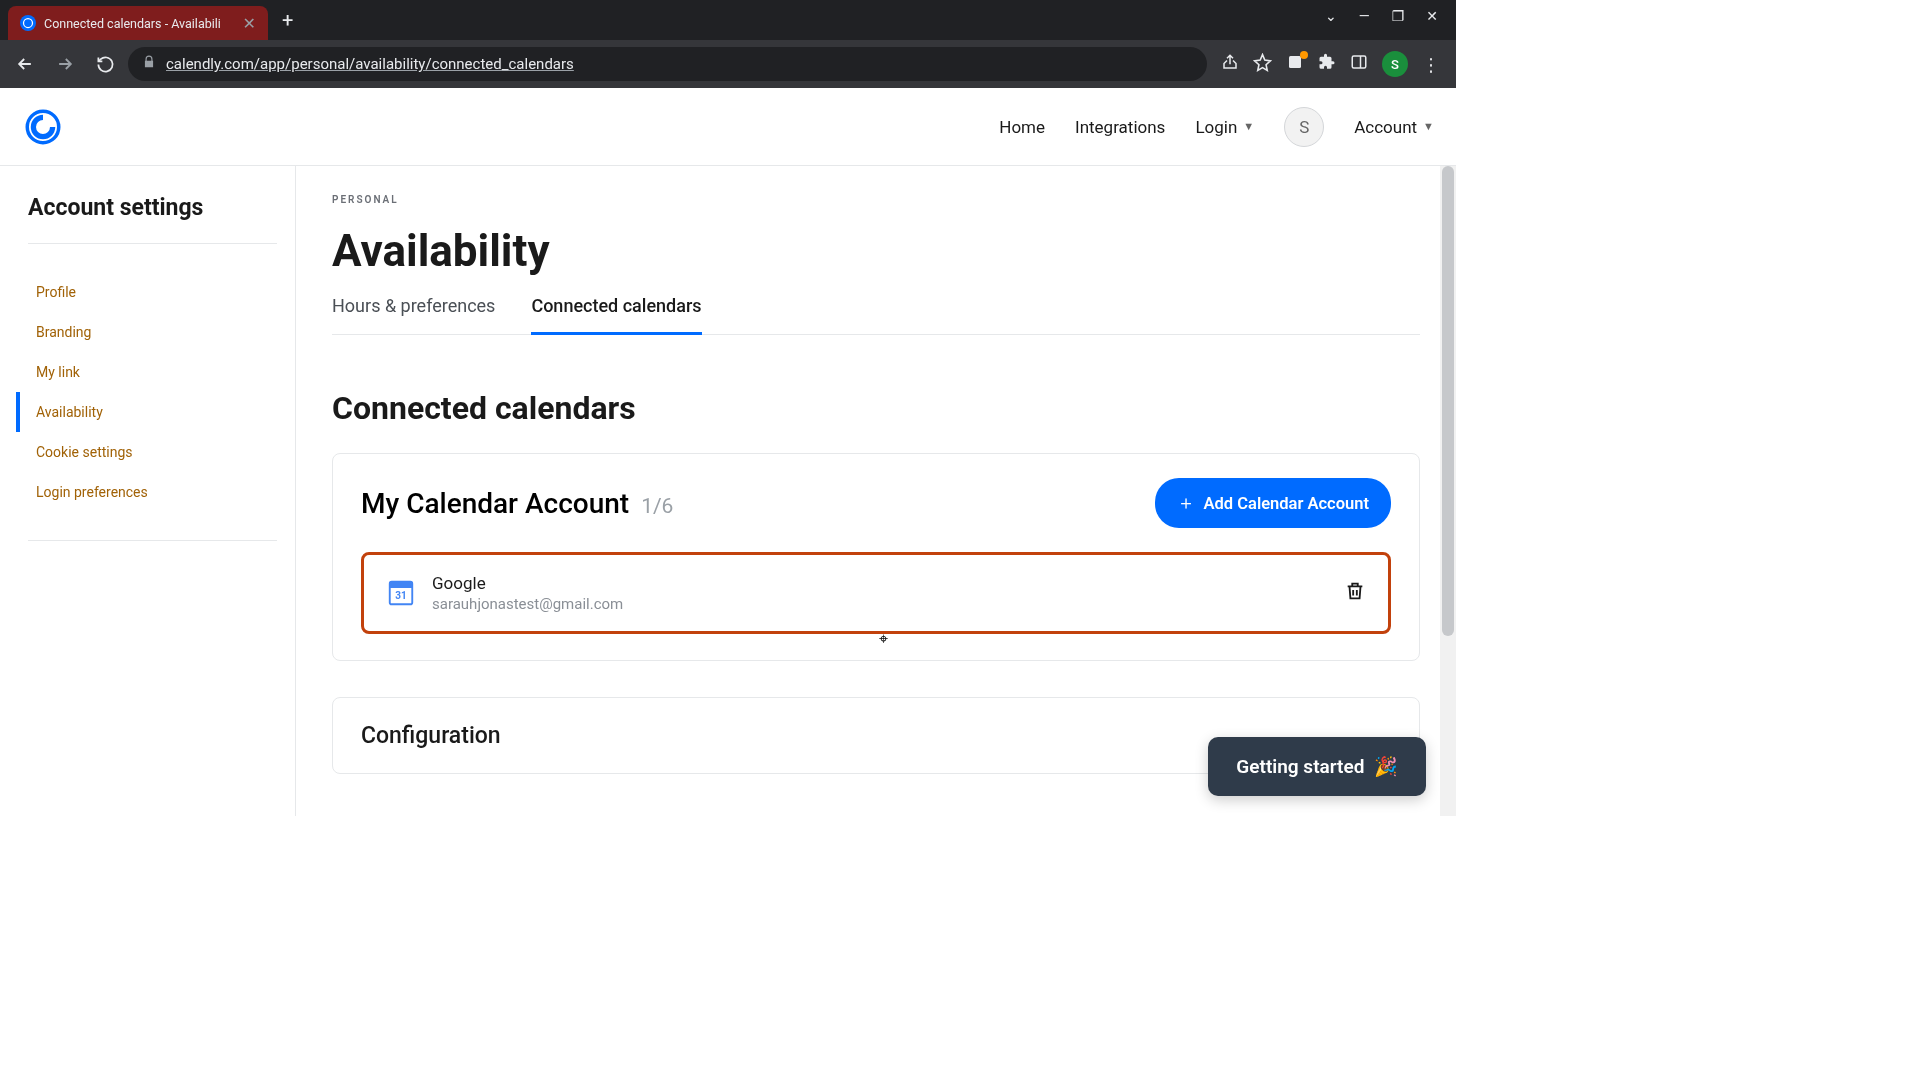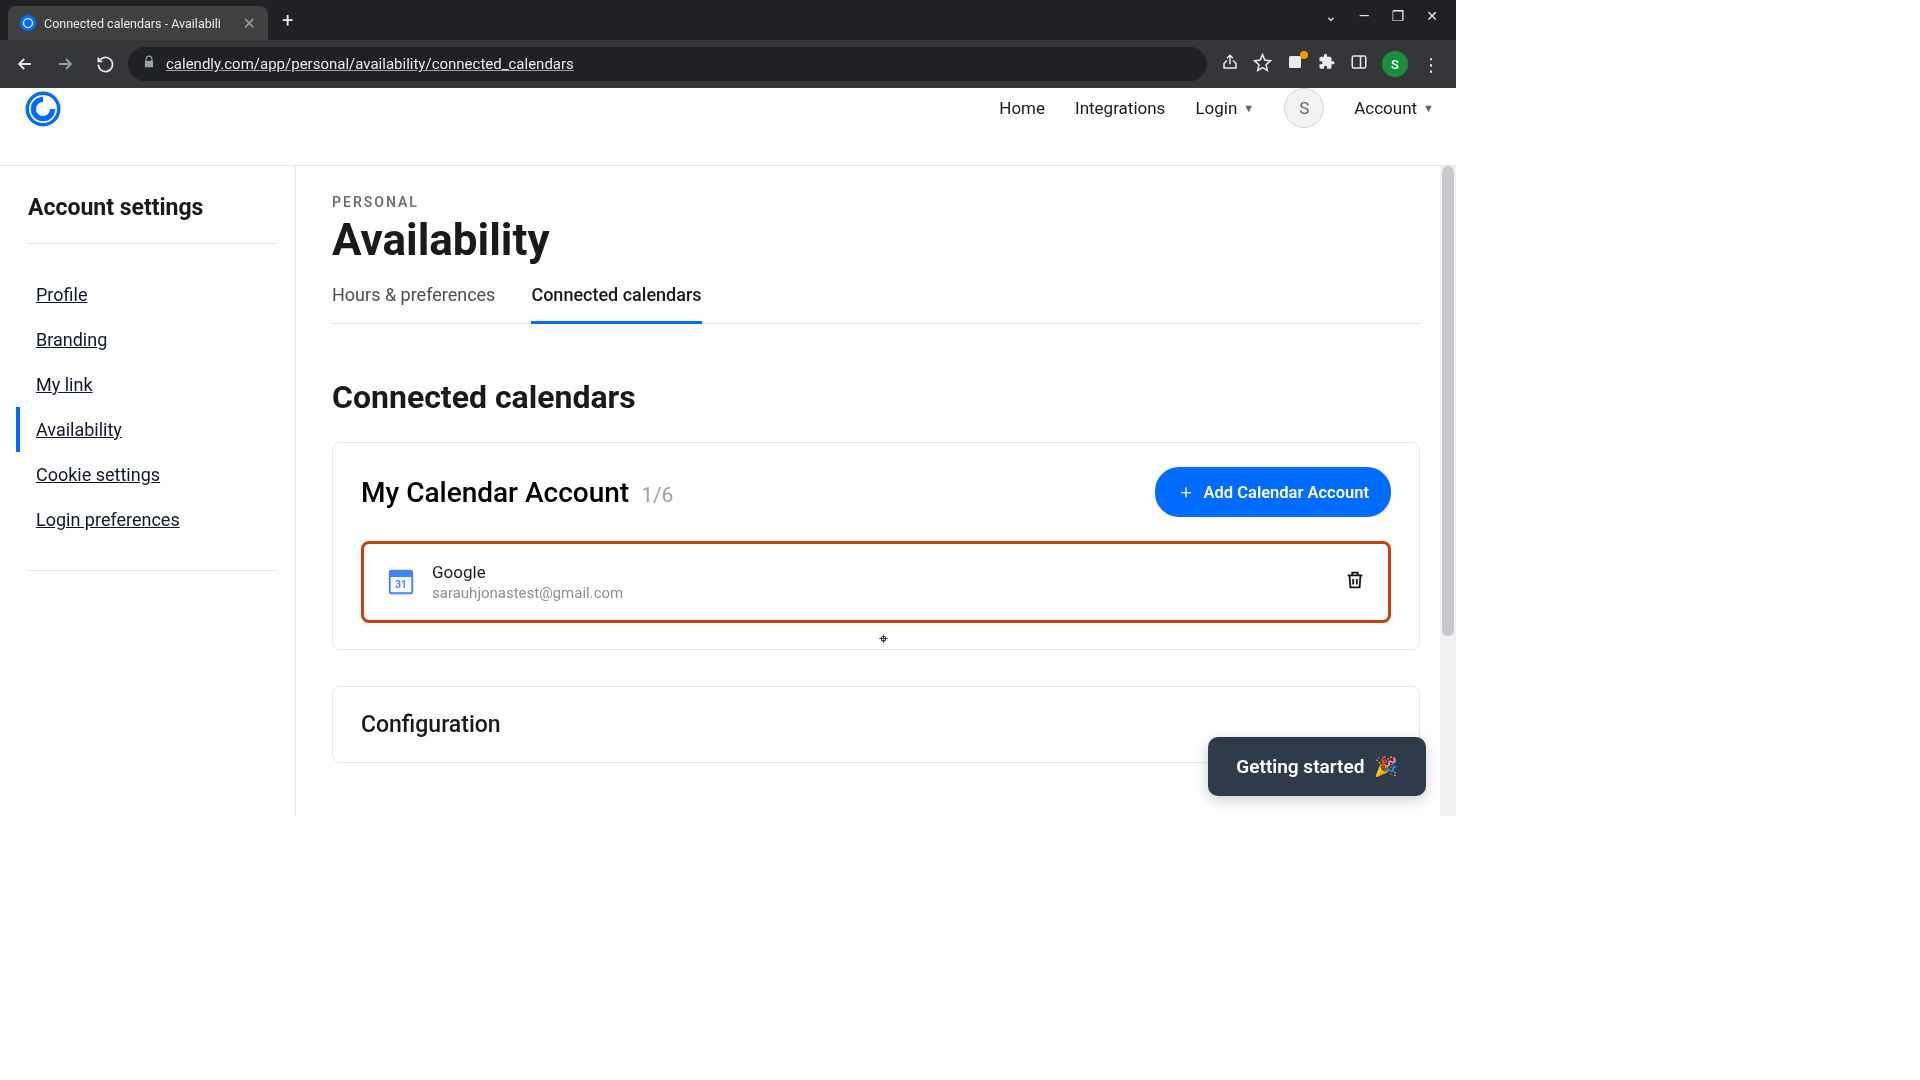--- a/index.html
+++ b/index.html
@@ -1,56 +1,56 @@
 <!DOCTYPE html>
 <html><head>
 <meta charset="utf-8">
 <style>
   * { margin: 0; padding: 0; box-sizing: border-box; font-family: -apple-system, BlinkMacSystemFont, "Segoe UI", Roboto, sans-serif; }
   body { width: 1456px; height: 816px; overflow: hidden; background: #fff; }
 
   
   .browser-chrome { background: #202124; }
   .tab-strip { height: 40px; display: flex; align-items: flex-end; padding-left: 8px; }
-  .tab { display: flex; align-items: center; gap: 8px; background: #404040; color: #e8eaed; padding: 0 12px; height: 34px; border-radius: 8px 8px 0 0; width: 260px; font-size: 12.5px; }
+  .tab { display: flex; align-items: center; gap: 8px; background: #7f1d1d; color: #e8eaed; padding: 0 12px; height: 34px; border-radius: 8px 8px 0 0; width: 260px; font-size: 12.5px; }
   .tab .favicon { width: 16px; height: 16px; border-radius: 50%; background: #006bff; display: flex; align-items: center; justify-content: center; }
   .tab .favicon svg { width: 12px; height: 12px; }
   .tab .title { flex: 1; overflow: hidden; white-space: nowrap; text-overflow: ellipsis; }
   .tab .close { color: #9aa0a6; font-size: 16px; cursor: pointer; }
   .new-tab { color: #e8eaed; font-size: 20px; padding: 0 14px; cursor: pointer; align-self: center; }
   .win-controls { margin-left: auto; display: flex; gap: 22px; padding-right: 18px; color: #e8eaed; align-self: flex-start; padding-top: 8px; }
   .win-controls span { font-size: 14px; cursor: pointer; }
 
   .address-row { height: 48px; background: #35363a; display: flex; align-items: center; padding: 0 8px; gap: 6px; }
   .nav-icon { width: 34px; height: 34px; display: flex; align-items: center; justify-content: center; color: #9aa0a6; cursor: pointer; border-radius: 50%; }
   .nav-icon.active { color: #e8eaed; }
   .url-bar { flex: 1; background: #202124; border-radius: 20px; height: 34px; display: flex; align-items: center; padding: 0 14px; gap: 10px; color: #9aa0a6; font-size: 15px; text-decoration: underline; }
   .url-bar .lock { color: #9aa0a6; }
   .url-bar .url { color: #e8eaed; }
   .chrome-right { display: flex; align-items: center; gap: 14px; padding: 0 8px; color: #e8eaed; }
   .chrome-avatar { width: 26px; height: 26px; border-radius: 50%; background: #1a8f3c; color: #fff; display: flex; align-items: center; justify-content: center; font-size: 13px; font-weight: 500; }
 
   
   .app { height: calc(816px - 88px); display: flex; flex-direction: column; background: #fff; position: relative; }
-  .app-header { height: 78px; border-bottom: 1px solid #e6e8ea; display: flex; align-items: flex-start; padding: 0 22px; }
+  .app-header { height: 78px; border-bottom: 1px solid #e6e8ea; display: flex; align-items: center; padding: 0 22px; }
   .logo { width: 42px; height: 42px; }
   .header-nav { margin-left: auto; display: flex; align-items: center; gap: 30px; font-size: 17px; color: #1a1a1a; }
   .header-nav-item { cursor: pointer; display: flex; align-items: center; gap: 6px; }
   .avatar { width: 40px; height: 40px; border-radius: 50%; background: #f2f2f2; border: 1px solid #d4d6d9; display: flex; align-items: center; justify-content: center; font-size: 17px; color: #666; }
   .caret { font-size: 11px; color: #666; }
 
   .app-body { flex: 1; display: flex; overflow: hidden; }
   .sidebar { width: 296px; border-right: 1px solid #e6e8ea; padding: 28px 18px 0 28px; }
   .sidebar h2 { font-size: 23px; font-weight: 700; color: #1a1a1a; margin-bottom: 22px; }
   .sidebar-divider { border: none; border-top: 1px solid #e6e8ea; margin-bottom: 28px; }
-  .sidebar-item { font-size: 18px; color: #0f172a; padding: 12px 8px; cursor: pointer; border-left: 4px solid transparent; margin-left: -12px; padding-left: 16px; text-decoration: underline; }
+  .sidebar-item { font-size: 14px; color: #a16207; padding: 12px 8px; cursor: pointer; border-left: 4px solid transparent; margin-left: -12px; padding-left: 16px; }
   .sidebar-item.active { border-left-color: #006bff; font-weight: 400; }
 
   .main { flex: 1; padding: 28px 36px 0 36px; overflow-y: auto; position: relative; }
-  .eyebrow { font-size: 14px; letter-spacing: 2px; color: #6b6f76; font-weight: 600; margin-bottom: 4px; }
+  .eyebrow { font-size: 10px; letter-spacing: 2px; color: #6b6f76; font-weight: 600; margin-bottom: 20px; }
   .page-title { font-size: 44px; font-weight: 700; color: #1a1a1a; margin-bottom: 18px; }
   .tabs { display: flex; gap: 36px; border-bottom: 1px solid #e6e8ea; margin-bottom: 54px; }
   .tab-item { font-size: 18px; color: #4a4f55; padding: 0 0 16px 0; cursor: pointer; border-bottom: 3px solid transparent; margin-bottom: -1px; }
   .tab-item.active { color: #1a1a1a; border-bottom-color: #006bff; font-weight: 500; }
 
   .section-title { font-size: 32px; font-weight: 700; color: #1a1a1a; margin-bottom: 26px; }
   .card { border: 1px solid #e6e8ea; border-radius: 8px; margin-bottom: 36px; }
   .card-header { display: flex; align-items: center; justify-content: space-between; padding: 24px 28px; }
   .card-header-left { display: flex; align-items: baseline; gap: 12px; }
   .card-header-title { font-size: 28px; font-weight: 500; color: #000000; }

